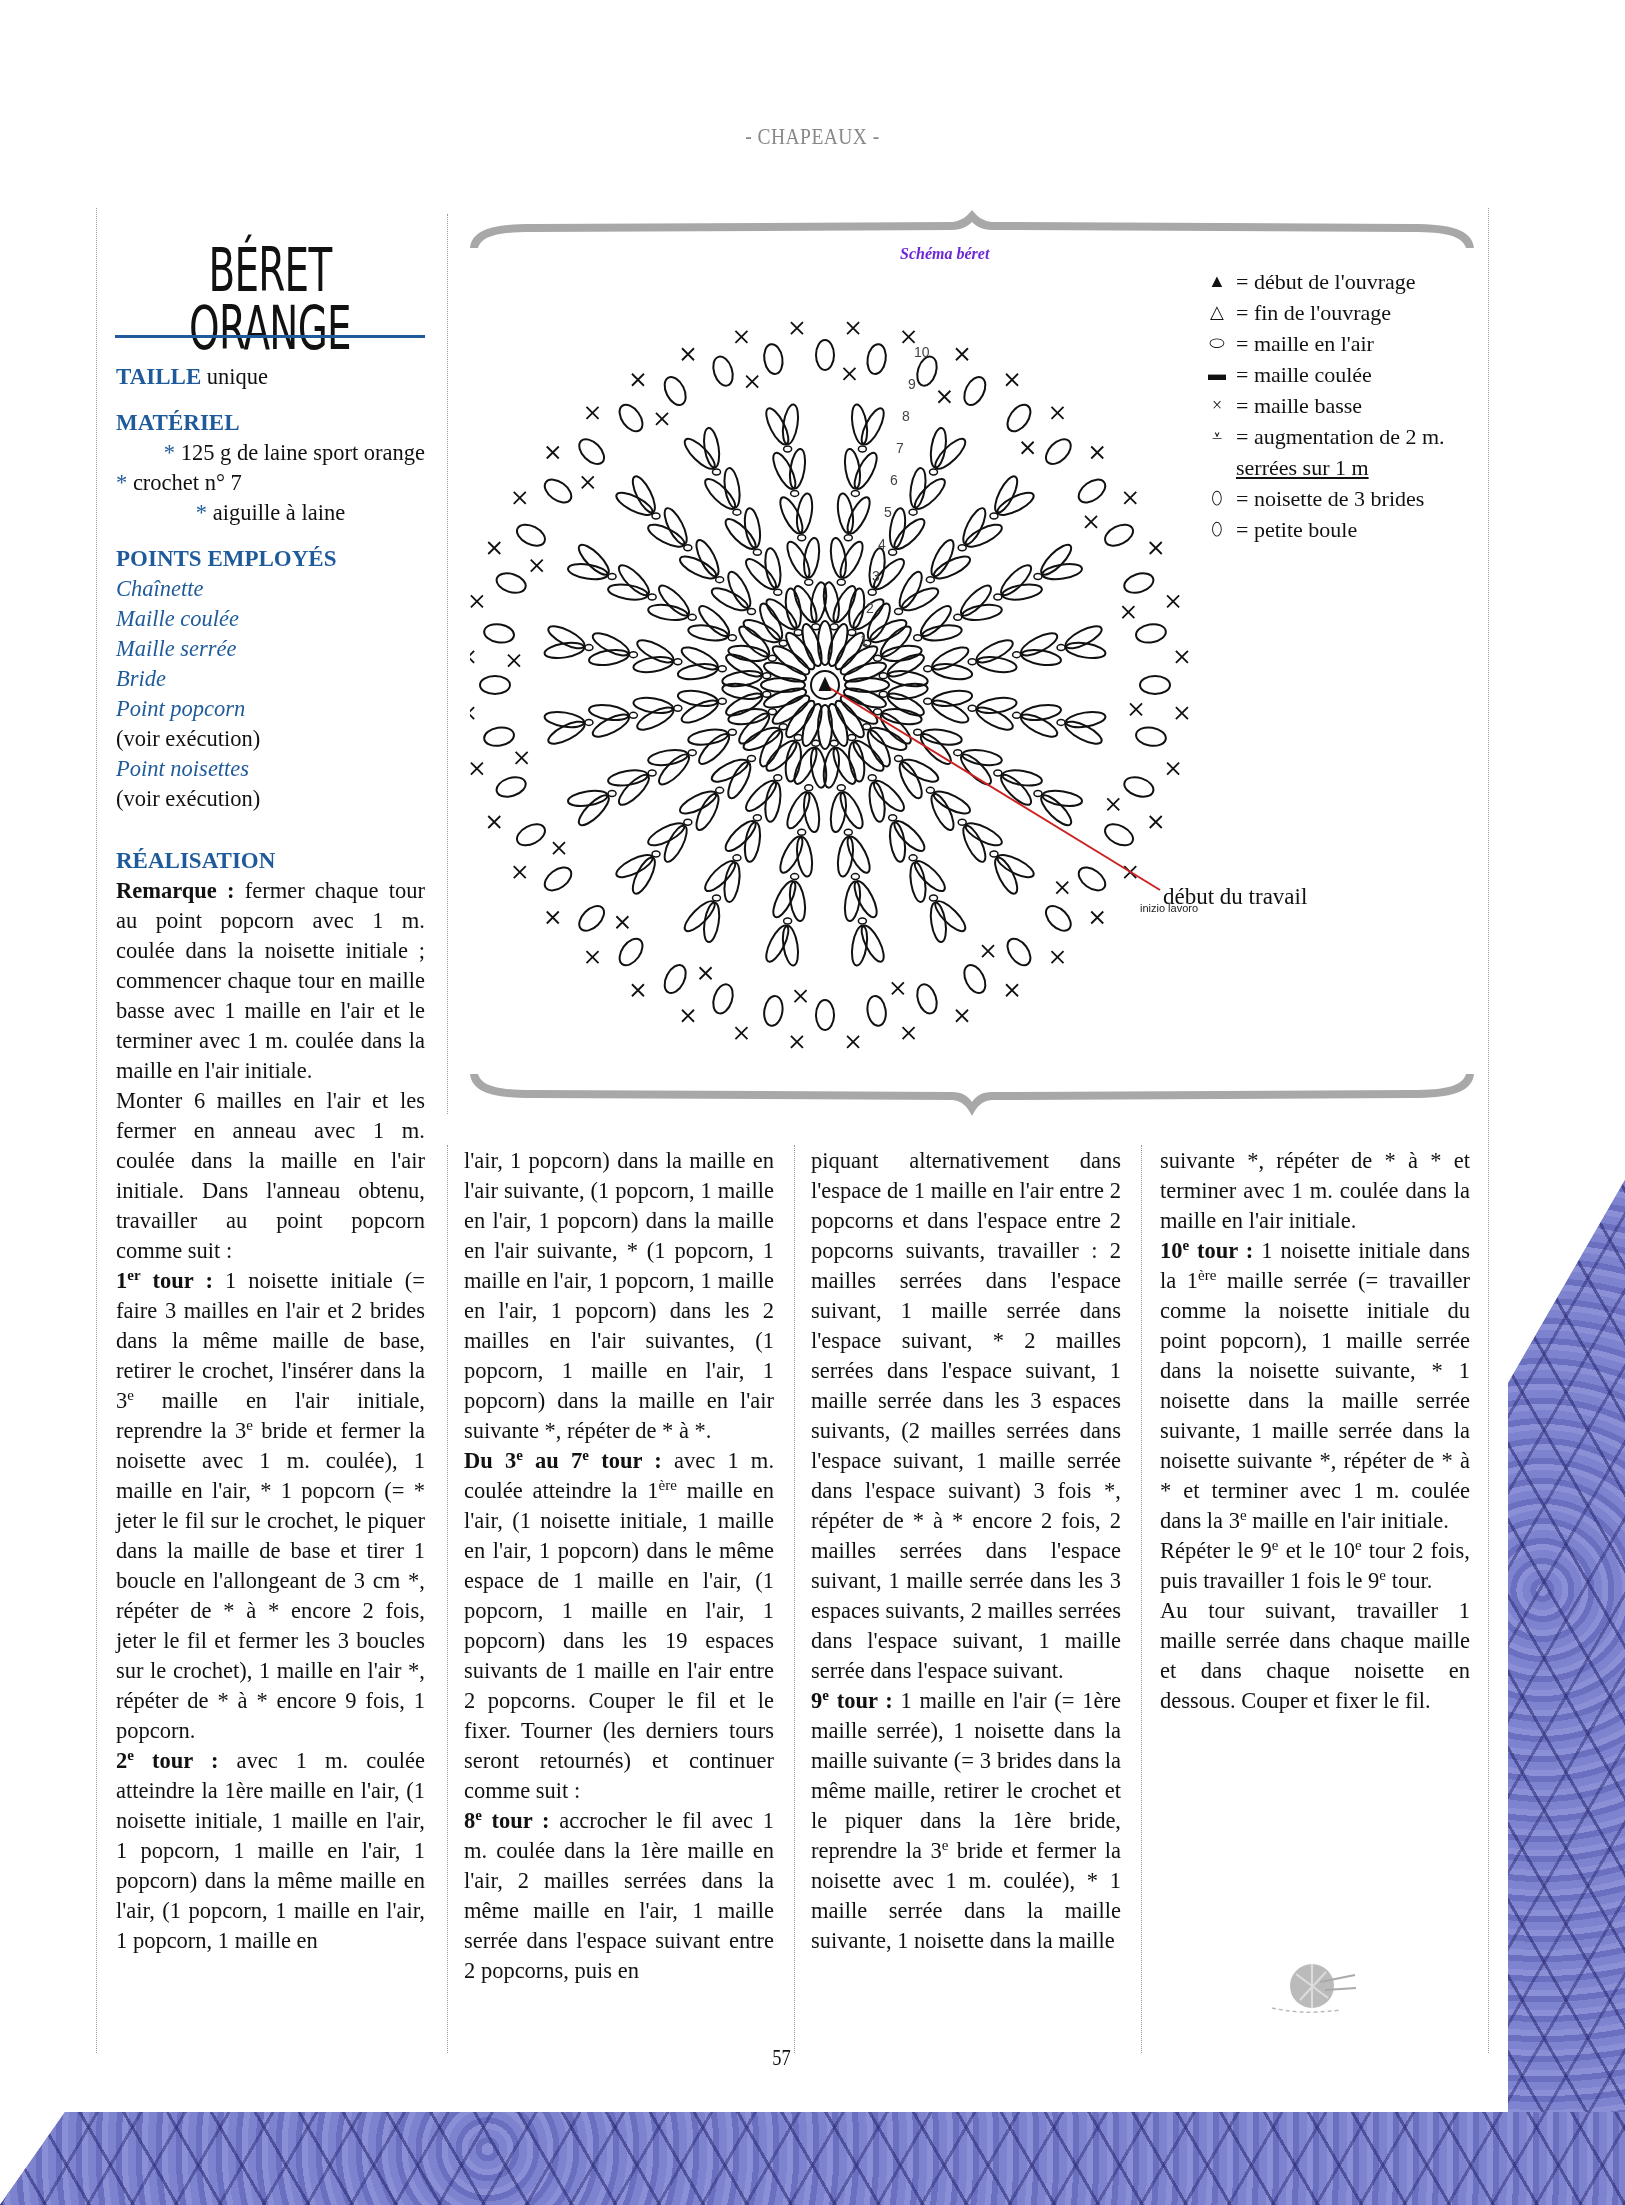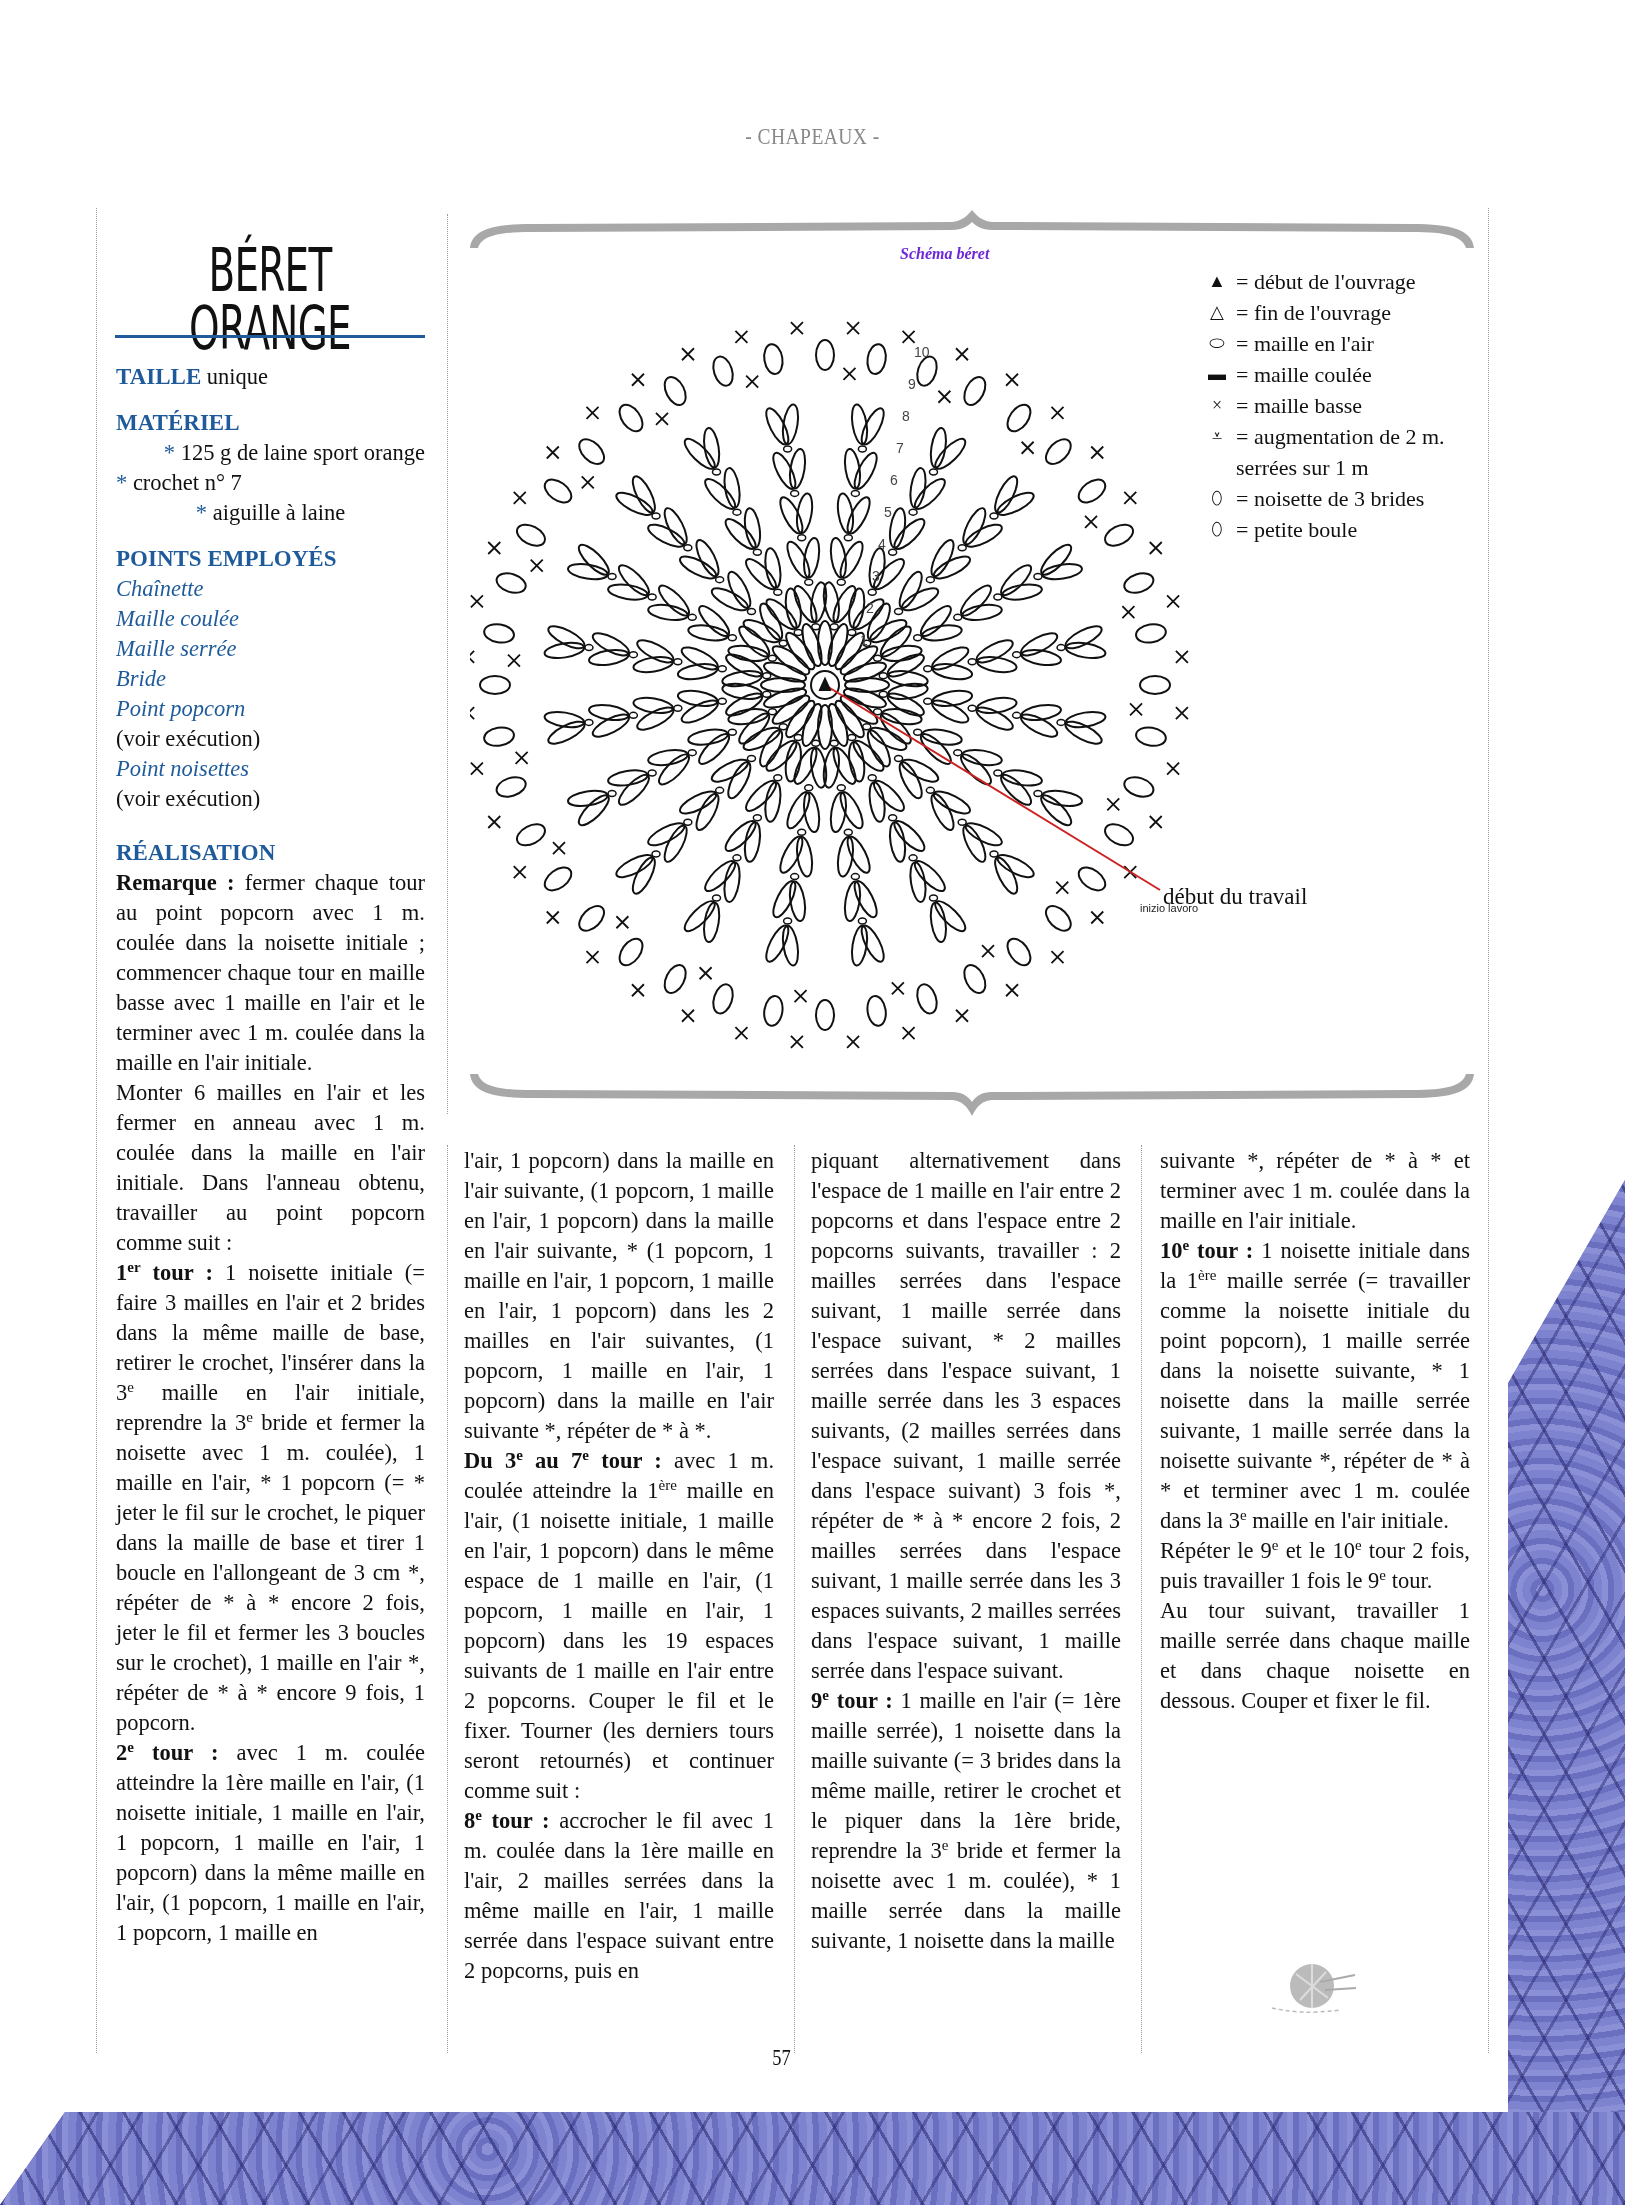--- a/index.html
+++ b/index.html
@@ -47,21 +47,21 @@
   .ital { color:#1f5b9b; font-style:italic; }
   .b { font-weight:bold; }
   sup { font-size:15px; line-height:0; vertical-align:super; }
 
   
   .brace { position:absolute; }
   .chart-title { position:absolute; left:900px; top:245px; color:#6d28d9; font-weight:bold; font-size:16px;font-style:italic; }
   .legend { position:absolute; left:1198px; top:266px; font-size:22px; line-height:31px; }
   .legend-row { display:flex; align-items:flex-start; }
   .legend-row .sym { width:38px; text-align:center; font-size:18px; }
-  .legend-row .indent { padding-left:38px; }
+  .legend-row .indent { padding-left:38px;text-decoration:underline; }
   .annot { position:absolute; left:1163px; top:884px; font-size:23px; }
   .annot-small { position:absolute; left:1140px; top:902px; font-family:"Liberation Sans",sans-serif; font-size:11px; color:#222; }
   .page-num { position:absolute; left:770px; top:2045px; font-size:23px; transform:scaleX(.8); }
   .yarn-ball { position:absolute; left:1270px; top:1960px; }
 </style>
 </head>
 <body>
 
 <div class="yarn yarn-tl"></div>
 <div class="yarn yarn-right"></div>
@@ -97,21 +97,21 @@
     <p style="margin-top:16px;" class="heading">POINTS EMPLOYÉS</p>
     <p class="ital">Chaînette</p>
     <p class="ital">Maille coulée</p>
     <p class="ital">Maille serrée</p>
     <p class="ital">Bride</p>
     <p class="ital">Point popcorn</p>
     <p>(voir exécution)</p>
     <p class="ital">Point noisettes</p>
     <p>(voir exécution)</p>
 
-    <p style="margin-top:24px;" class="heading">RÉALISATION</p>
+    <p style="margin-top:32px;" class="heading">RÉALISATION</p>
     <p>
       <span class="b">Remarque :</span><span> fermer chaque tour au point popcorn avec 1 m. coulée dans la noisette initiale ; commencer chaque tour en maille basse avec 1 maille en l'air et le terminer avec 1 m. coulée dans la maille en l'air initiale.</span>
     </p>
     <p>Monter 6 mailles en l'air et les fermer en anneau avec 1 m. coulée dans la maille en l'air initiale. Dans l'anneau obtenu, travailler au point popcorn comme suit :</p>
     <p>
       <span class="b"><span>1</span><sup>er</sup><span> tour :</span></span><span> 1 noisette initiale (= faire 3 mailles en l'air et 2 brides dans la même maille de base, retirer le crochet, l'insérer dans la 3</span><sup>e</sup><span> maille en l'air initiale, reprendre la 3</span><sup>e</sup><span> bride et fermer la noisette avec 1 m. coulée), 1 maille en l'air, * 1 popcorn (= * jeter le fil sur le crochet, le piquer dans la maille de base et tirer 1 boucle en l'allongeant de 3 cm *, répéter de * à * encore 2 fois, jeter le fil et fermer les 3 boucles sur le crochet), 1 maille en l'air *, répéter de * à * encore 9 fois, 1 popcorn.</span>
     </p>
     <p>
       <span class="b"><span>2</span><sup>e</sup><span> tour :</span></span><span> avec 1 m. coulée atteindre la 1ère maille en l'air, (1 noisette initiale, 1 maille en l'air, 1 popcorn, 1 maille en l'air, 1 popcorn) dans la même maille en l'air, (1 popcorn, 1 maille en l'air, 1 popcorn, 1 maille en</span>
     </p>

